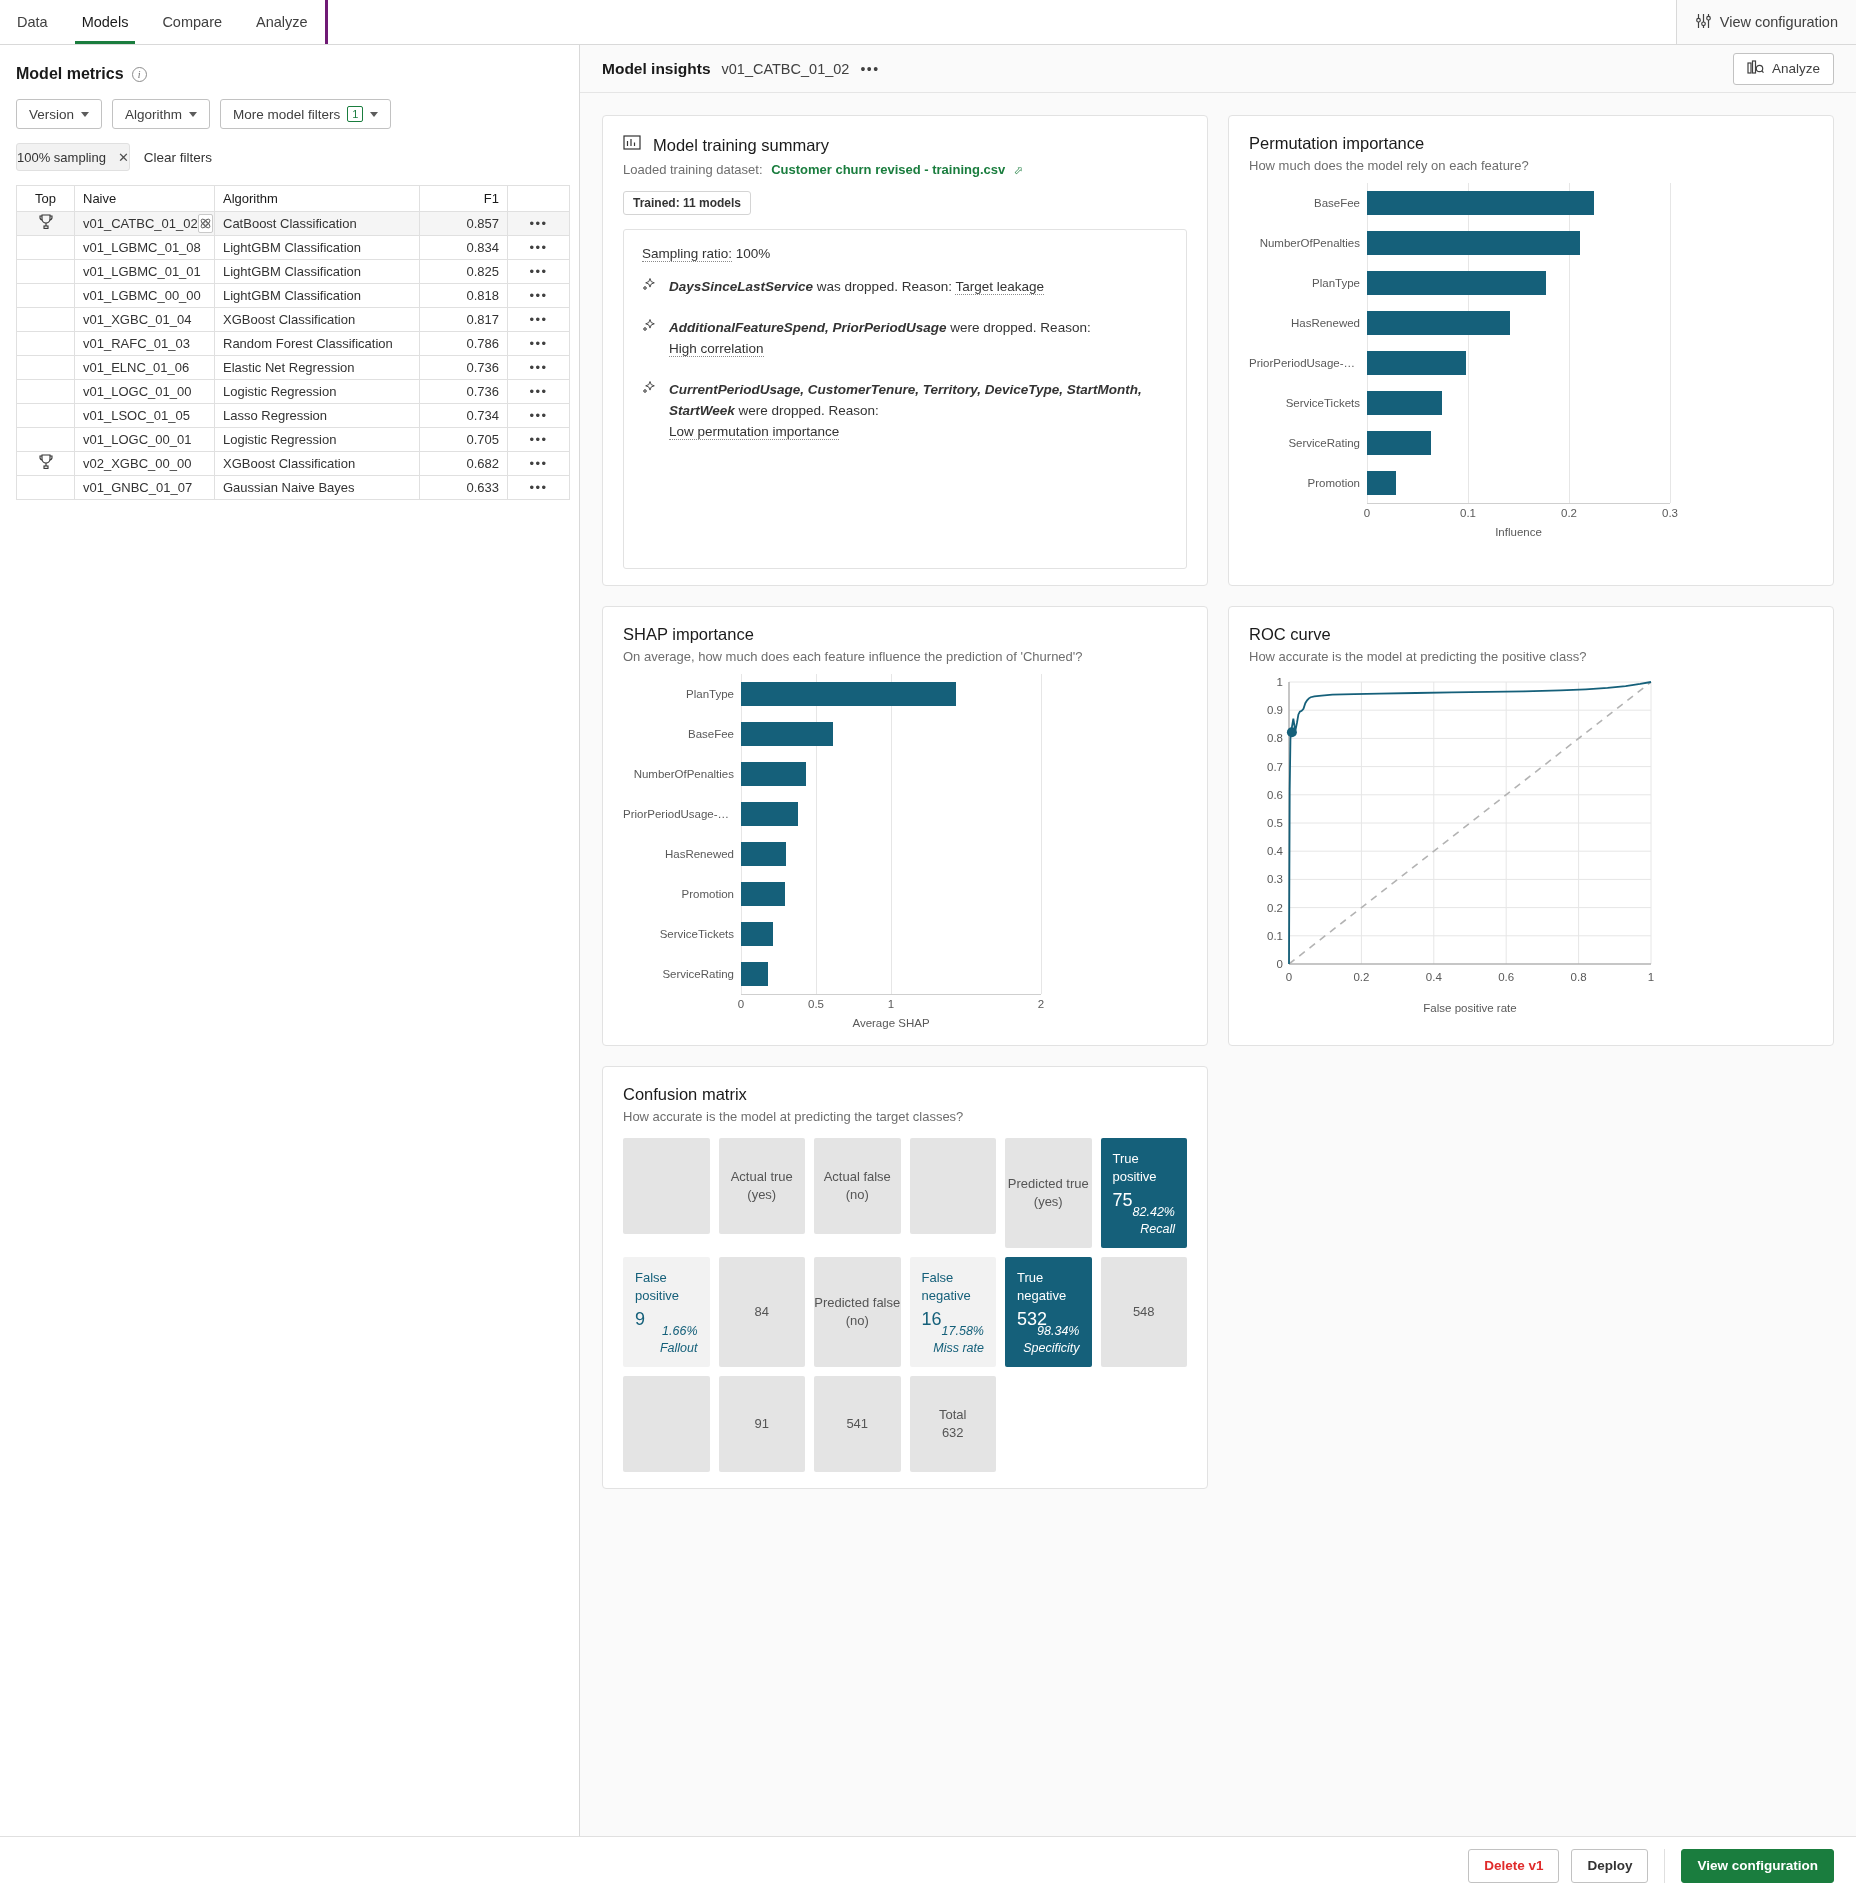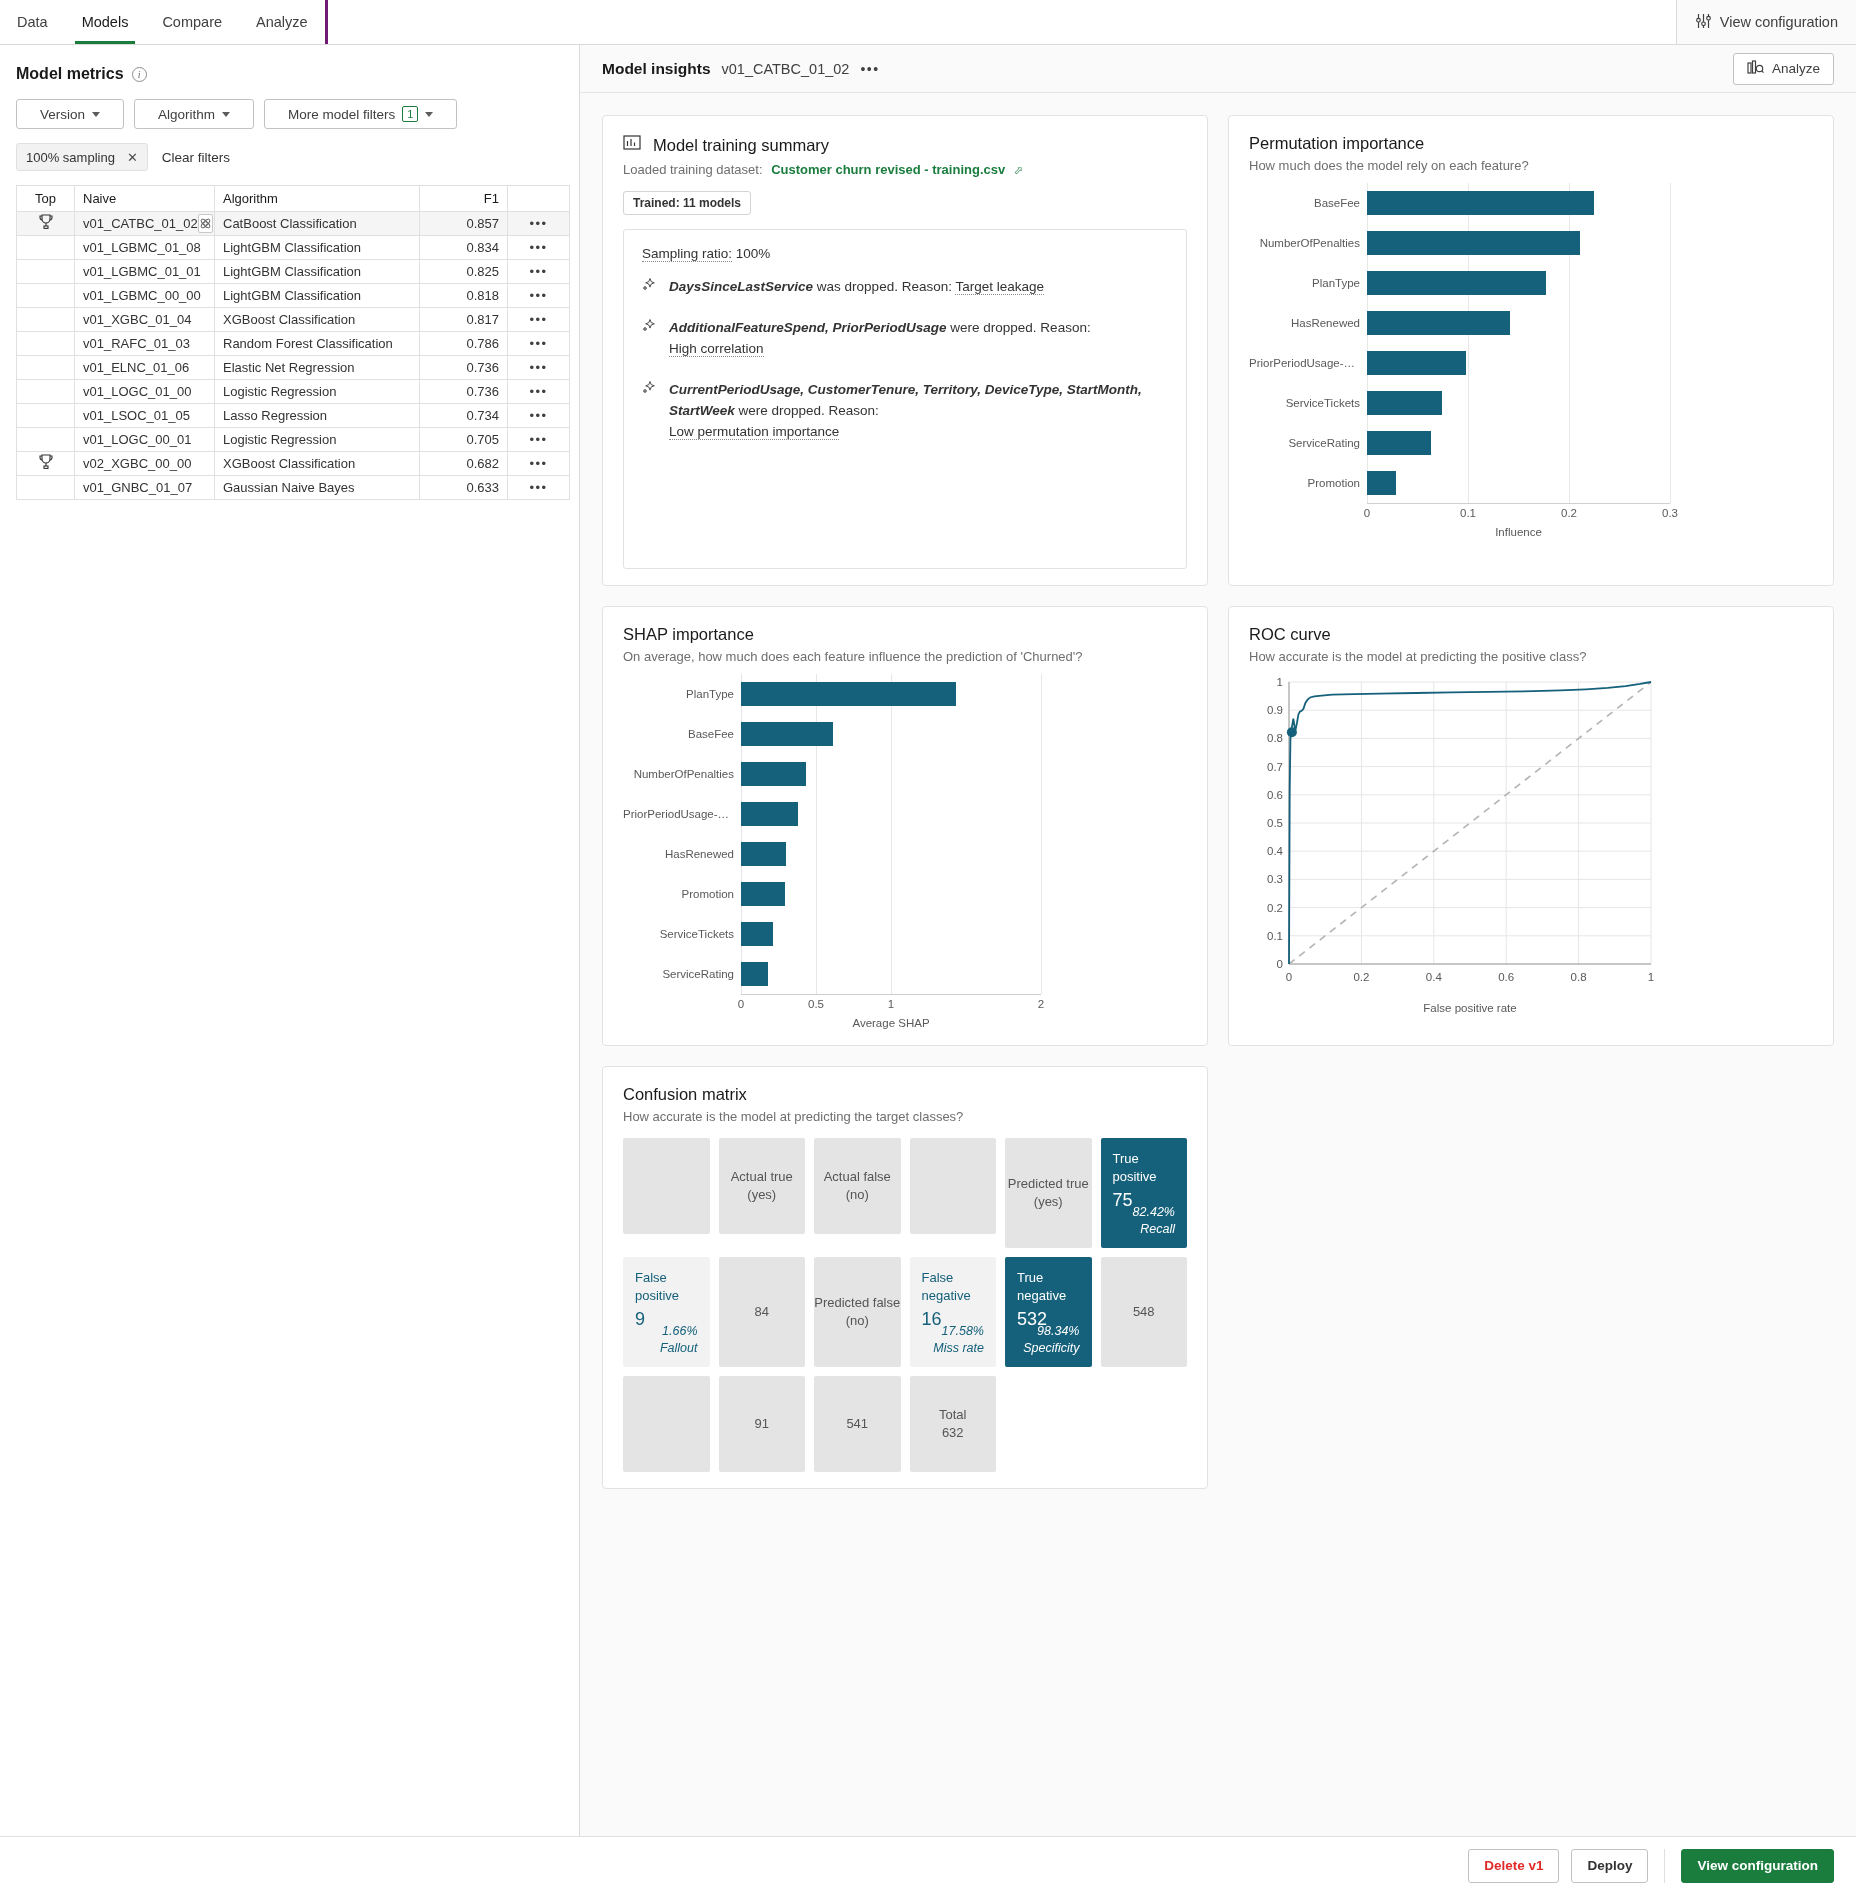--- a/index.html
+++ b/index.html
@@ -51,32 +51,32 @@
   .panel-title-row { display:flex; align-items:center; gap:8px; margin: 4px 0 16px 0; }
   .panel-title { font-size:16px; font-weight:bold; color:#1a1a1a; }
   .info-icon {
     width:15px; height:15px; border-radius:50%; border:1.3px solid #8c8c8c;
     display:inline-flex; align-items:center; justify-content:center;
     font-size:10px; color:#6b6b6b; font-style:italic; font-family:"Liberation Serif",serif;
   }
   .filter-row { display:flex; gap:10px; margin-bottom:14px; }
   .filter-btn {
     height:30px; border:1px solid #c2c2c2; border-radius:3px; background:#fff;
-    display:flex; align-items:center; gap:7px; padding:0 23px;
+    display:flex; align-items:center; gap:7px; padding:0 12px;
     font-size:13.5px; color:#404040; cursor:pointer;
   }
   .count-badge {
     border:1px solid #1a7d3e; color:#1a7d3e; border-radius:2px;
     font-size:11px; padding:0px 4px; line-height:14px; min-width:16px; text-align:center;
   }
   .caret { width:0;height:0;border-left:4.5px solid transparent;border-right:4.5px solid transparent;border-top:5px solid #5c5c5c; }
   .chip-row { display:flex; align-items:center; gap:14px; margin-bottom:14px; }
   .chip {
     background:#f2f2f2; border:1px solid #e0e0e0; border-radius:3px;
-    height:28px; display:flex; align-items:center; gap:12px; padding:0 9px;
+    height:28px; display:flex; align-items:center; gap:12px; padding:0 0;
     font-size:13px; color:#333;
   }
   .chip .x { cursor:pointer; font-size:13px; color:#4d4d4d; }
   .clear-filters { font-size:13.5px; color:#333; cursor:pointer; }
 
   
   table.models { border-collapse:collapse; width:553px; table-layout:fixed; }
   table.models th, table.models td {
     border:1px solid #e0e0e0; font-size:13px; color:#333;
     height:24px; padding: 0 8px; text-align:left; font-weight:normal;

